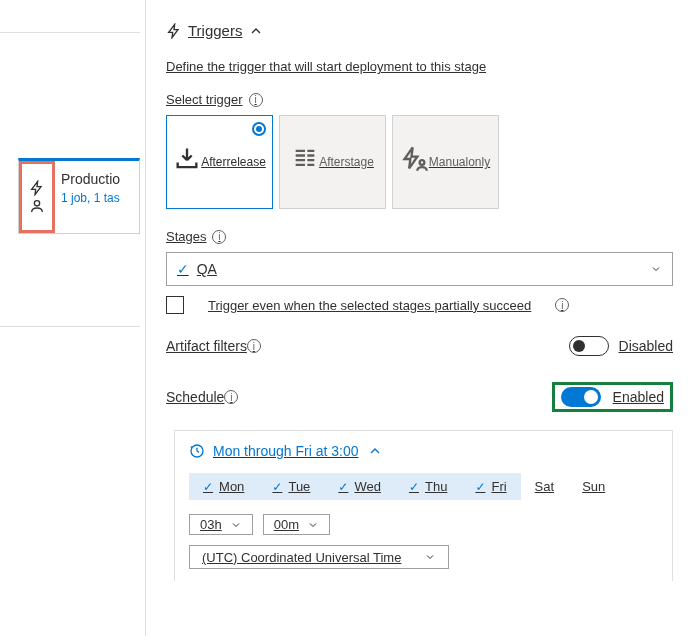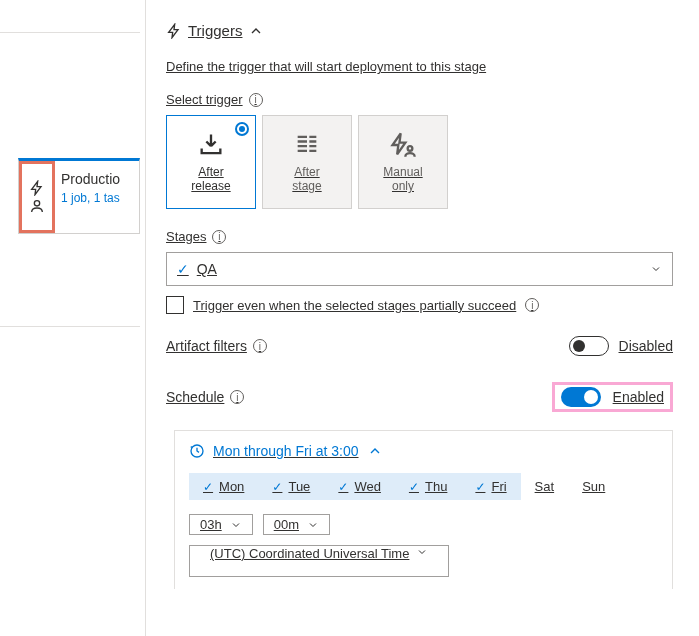--- a/index.html
+++ b/index.html
@@ -20,58 +20,58 @@
   .panel { position: absolute; left: 145px; top: 0; right: 0; bottom: 0; border-left: 1px solid #e1dfdd; padding: 22px 26px 20px 20px; overflow: hidden; text-decoration: underline; }
   .section-title { display: flex; align-items: center; gap: 6px; font-size: 15px; }
   .section-title svg { width: 16px; height: 16px; stroke: #323130; }
   .chev { width: 12px; height: 12px; stroke: #323130; }
   .subtitle { font-size: 13px; color: #323130; margin-top: 20px; margin-bottom: 18px; }
   .label-row { display: flex; align-items: center; gap: 6px; font-size: 13px; margin-bottom: 8px; }
   .info-icon { width: 14px; height: 14px; border: 1px solid #605e5c; border-radius: 50%; display: inline-flex; align-items: center; justify-content: center; font-size: 10px; color: #605e5c; }
 
   
   .trigger-cards { display: flex; gap: 6px; margin-bottom: 20px; }
-  .trigger-card { width: 90px; height: 94px; border: 1px solid #d2d0ce; background: #f3f2f1; display: flex; flex-direction: column; align-items: center; justify-content: center; font-size: 12px; color: #605e5c; cursor: pointer; position: relative; text-align: center; }
+  .trigger-card { width: 107px; height: 94px; border: 1px solid #d2d0ce; background: #f3f2f1; display: flex; flex-direction: row; align-items: center; justify-content: center; font-size: 12px; color: #605e5c; cursor: pointer; position: relative; text-align: center; }
   .trigger-card.selected { border: 1px solid #0078d4; background: #fff; color: #323130; }
   .trigger-card svg { width: 28px; height: 28px; margin-bottom: 6px; }
   .radio-dot { position: absolute; top: 6px; right: 6px; width: 14px; height: 14px; border-radius: 50%; border: 2px solid #0078d4; display: flex; align-items: center; justify-content: center; }
   .radio-dot::after { content: ''; width: 6px; height: 6px; background: #0078d4; border-radius: 50%; }
 
   
   .select-box { border: 1px solid #a19f9d; height: 34px; display: flex; align-items: center; padding: 0 10px; justify-content: space-between; cursor: pointer; margin-bottom: 10px; }
   .select-box .val { display: flex; align-items: center; gap: 8px; }
   .check-mark { color: #0078d4; font-size: 14px; }
 
-  .checkbox-row { display: flex; align-items: center; gap: 9px; font-size: 13px; margin-bottom: 22px; }
+  .checkbox-row { display: flex; align-items: center; gap: 24px; font-size: 13px; margin-bottom: 22px; }
   .checkbox { width: 18px; height: 18px; border: 1px solid #323130; cursor: pointer; }
 
   
   .toggle-row { display: flex; justify-content: space-between; align-items: center; margin-bottom: 18px; }
-  .toggle-row .left { display: flex; align-items: center; gap: 6px; font-size: 14px; }
+  .toggle-row .left { display: flex; align-items: center; gap: 0; font-size: 14px; }
   .toggle-group { display: flex; align-items: center; gap: 10px; font-size: 14px; }
   .toggle { width: 40px; height: 20px; border-radius: 10px; position: relative; cursor: pointer; }
   .toggle.off { border: 1px solid #323130; background: #fff; }
   .toggle.off::after { content: ''; position: absolute; left: 3px; top: 3px; width: 12px; height: 12px; border-radius: 50%; background: #323130; }
   .toggle.on { background: #0078d4; }
   .toggle.on::after { content: ''; position: absolute; right: 3px; top: 3px; width: 14px; height: 14px; border-radius: 50%; background: #fff; }
-  .highlight-box { border: 3px solid #f9a8d4; padding: 2px 6px; display: flex; align-items: center; gap: 12px; }
+  .highlight-box { border: 3px solid #15803d; padding: 2px 6px; display: flex; align-items: center; gap: 12px; }
 
   
   .schedule-body { border: 1px solid #e1dfdd; border-bottom: none; padding: 12px 14px; margin-left: 8px; }
   .schedule-summary { display: flex; align-items: center; gap: 8px; color: #0078d4; font-size: 14px; cursor: pointer; margin-bottom: 14px; }
   .schedule-summary svg { width: 16px; height: 16px; stroke: #0078d4; fill: none; }
 
   .day-pills { display: flex; flex-wrap: wrap; gap: 0; margin-bottom: 14px; }
   .day-pill { padding: 6px 14px; font-size: 13px; display: flex; align-items: center; gap: 6px; cursor: pointer; }
   .day-pill.on { background: #deecf9; }
   .day-pill .ck { color: #0078d4; font-size: 12px; }
 
   .time-row { display: flex; gap: 10px; margin-bottom: 10px; }
   .small-select { border: 1px solid #a19f9d; height: 21px; padding: 0 10px; display: flex; align-items: center; gap: 8px; cursor: pointer; font-size: 13px; }
-  .tz-select { border: 1px solid #a19f9d; height: 32px; padding: 0 20px; display: flex; align-items: flex-start; justify-content: space-between; cursor: pointer; font-size: 13px; width: 260px; }
+  .tz-select { border: 1px solid #a19f9d; height: 24px; padding: 0 12px; display: flex; align-items: center; justify-content: space-between; cursor: pointer; font-size: 13px; width: 260px; }
 </style>
 </head>
 <body>
 
 <div class="stage-rail">
   <div class="rail-line1"></div>
   <div class="rail-line2"></div>
   <div class="stage-card">
     <div class="stage-actions">
       <svg viewBox="0 0 24 24" fill="none" stroke-width="2">

